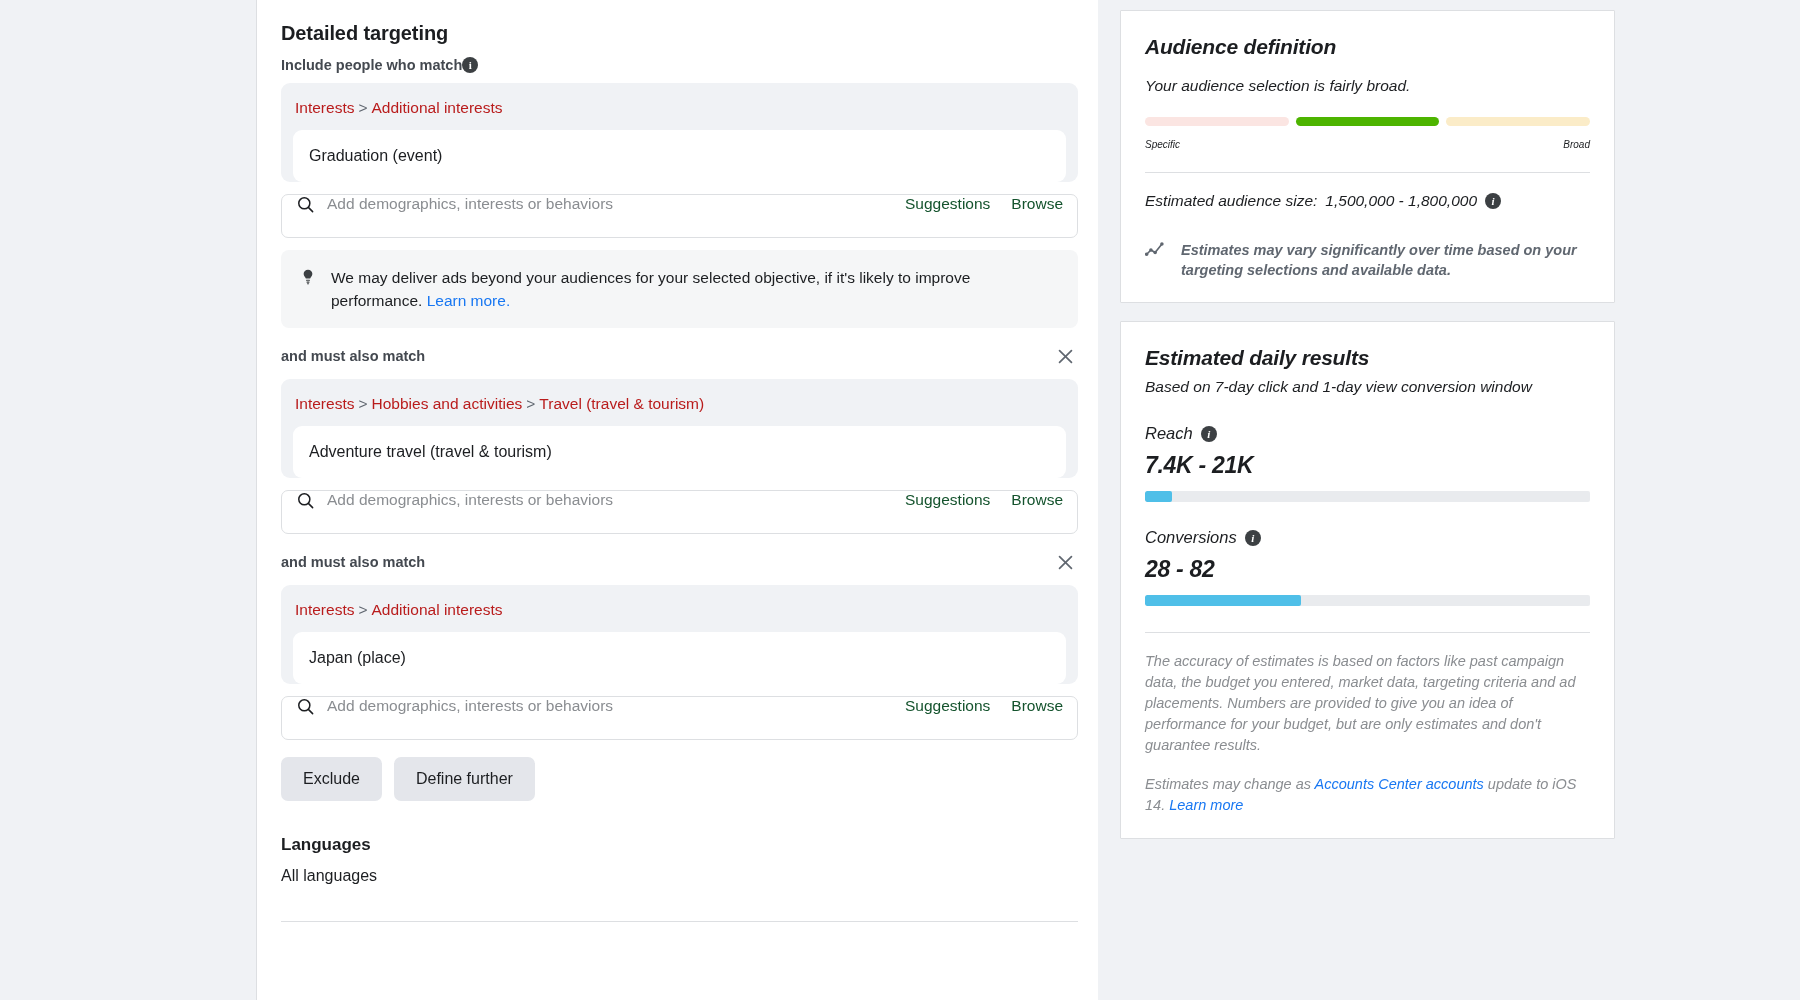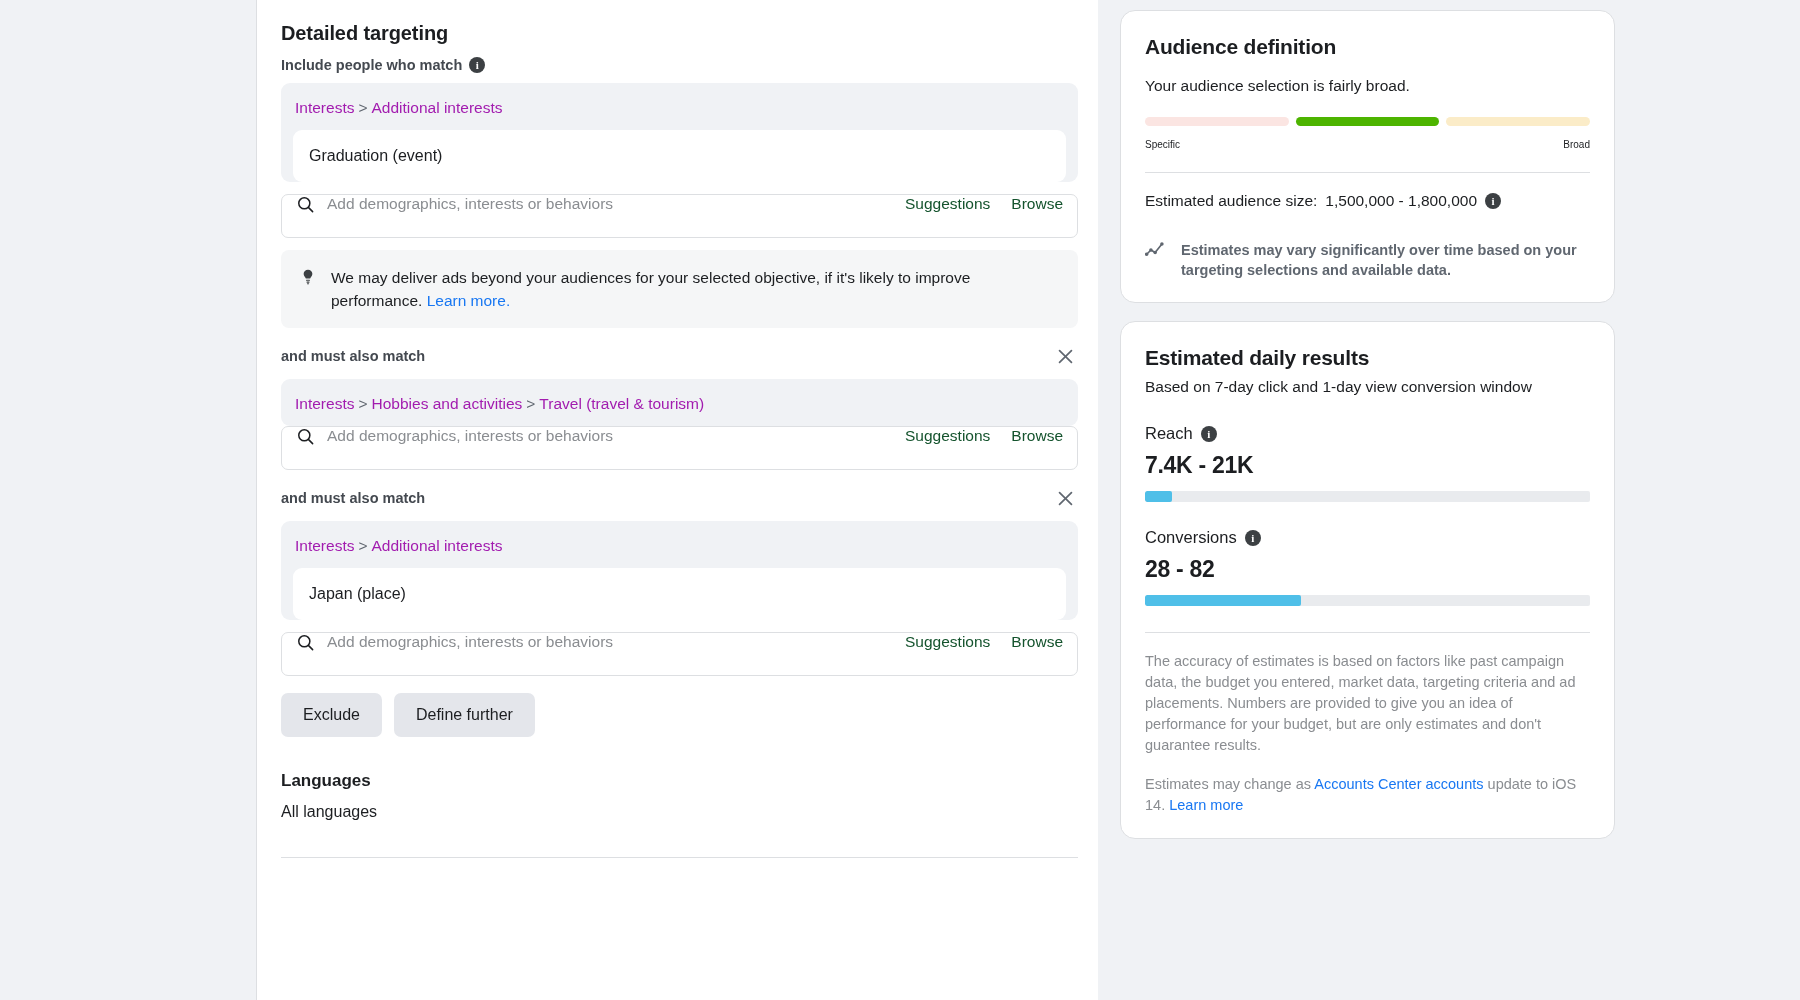--- a/index.html
+++ b/index.html
@@ -17,34 +17,34 @@
   .main-col {
     width: 842px; flex: 0 0 842px; height: 1000px;
     background: #ffffff;
     border-left: 1px solid #dddfe2;
     padding: 22px 20px 0 24px;
     overflow: hidden;
   }
   .right-gutter { flex: 1 1 auto; background: #f0f2f5; }
 
   .section-title { font-size: 20px; font-weight: bold; color: #1c1e21; letter-spacing: -.1px; }
-  .sub-label { font-size: 14.5px; font-weight: bold; color: #444950; margin-top: 12px; display: flex; align-items: center; gap: 7px; }
+  .sub-label { font-size: 14.5px; font-weight: bold; color: #444950; margin-top: 12px; display: flex; align-items: center; }
 
   
   .info-i {
     display: inline-block; width: 16px; height: 16px; border-radius: 50%;
     background: #3c4043; color: #fff; font-size: 11px; font-weight: bold;
     line-height: 16px; text-align: center; font-family: "Liberation Serif", serif;
     flex: 0 0 16px;
   }
 
   
   .tg-group { margin-top: 10px; background: #f0f2f5; border-radius: 9px; padding: 13px 12px 0 12px; }
   .crumb { font-size: 15.5px; line-height: 20px; padding: 2px 2px 12px 2px; }
-  .crumb a { color: #a21caf; text-decoration: none; cursor: pointer; }
+  .crumb a { color: #b91c1c; text-decoration: none; cursor: pointer; }
   .crumb .sep { color: #606770; margin: 0 4px; }
   .chip-box {
     background: #fff; border-radius: 9px; padding: 17px 16px;
     font-size: 16px; color: #1c1e21; margin-bottom: 12px;
   }
   .search-row {
     display: flex; align-items: flex-start; background: #fff;
     border: 1px solid #dddfe2; border-radius: 7px;
     height: 44px; padding: 0 14px; gap: 12px; margin-top: 0;
   }
@@ -78,21 +78,21 @@
     height: 44px; padding: 0 22px; font-size: 16px; color: #1c1e21;
     font-family: "Liberation Sans", sans-serif; cursor: pointer;
   }
 
   .lang-h { font-size: 17px; font-weight: bold; margin-top: 34px; }
   .lang-v { font-size: 16px; margin-top: 12px; color: #1c1e21; }
   .hr { border-top: 1px solid #dddfe2; margin-top: 36px; }
 
   
   .rail { position: absolute; left: 1120px; top: 10px; width: 495px; }
-  .card { background: #fff; border: 1px solid #dddfe2; border-radius: 15px; padding: 24px 24px 22px 24px; }
+  .card { background: #fff; border: 1px solid #dddfe2; border-radius: 1px; padding: 24px 24px 22px 24px; font-style: italic; }
   .card + .card { margin-top: 18px; }
   .card-h { font-size: 21px; font-weight: bold; letter-spacing: -.2px; }
   .card-sub { font-size: 15.5px; margin-top: 16px; color: #1c1e21; line-height: 22px; }
   .gauge { display: flex; gap: 7px; margin-top: 20px; }
   .gauge i { height: 9px; border-radius: 5px; flex: 1 1 0; display: block; }
   .gauge-lbl { display: flex; justify-content: space-between; font-size: 10px; color: #1c1e21; margin-top: 13px; }
   .card-divider { border-top: 1px solid #dddfe2; margin: 22px 0 0 0; }
   .est-line { font-size: 15.5px; margin-top: 19px; display: flex; align-items: center; gap: 8px; }
   .vary { display: flex; gap: 14px; margin-top: 30px; font-size: 14.5px; font-weight: bold; color: #606770; line-height: 20px; }
   .vary svg { flex: 0 0 22px; margin-top: 1px; }
@@ -157,20 +157,21 @@
         <svg viewBox="0 0 20 20">
             <line x1="3" y1="3" x2="17" y2="17" stroke="#606770" stroke-width="2" stroke-linecap="round"></line>
             <line x1="17" y1="3" x2="3" y2="17" stroke="#606770" stroke-width="2" stroke-linecap="round"></line>
           </svg>
       </span>
     </div>
     <div class="tg-group">
       <div class="crumb">
         <a>Interests</a><span class="sep">&gt;</span><a>Hobbies and activities</a><span class="sep">&gt;</span><a>Travel (travel &amp; tourism)</a>
       </div>
+      <div class="chip-box">Adventure travel (travel &amp; tourism)</div>
     </div>
     <div class="search-row">
       <svg class="mag" viewBox="0 0 24 24">
           <circle cx="10.5" cy="10.5" r="7" fill="none" stroke="#1c1e21" stroke-width="1.9"></circle>
           <line x1="15.6" y1="15.6" x2="21" y2="21" stroke="#1c1e21" stroke-width="1.9" stroke-linecap="round"></line>
         </svg>
       <span class="ph">Add demographics, interests or behaviors</span>
       <span class="actions">
         <span>Suggestions</span>
         <span>Browse</span>

